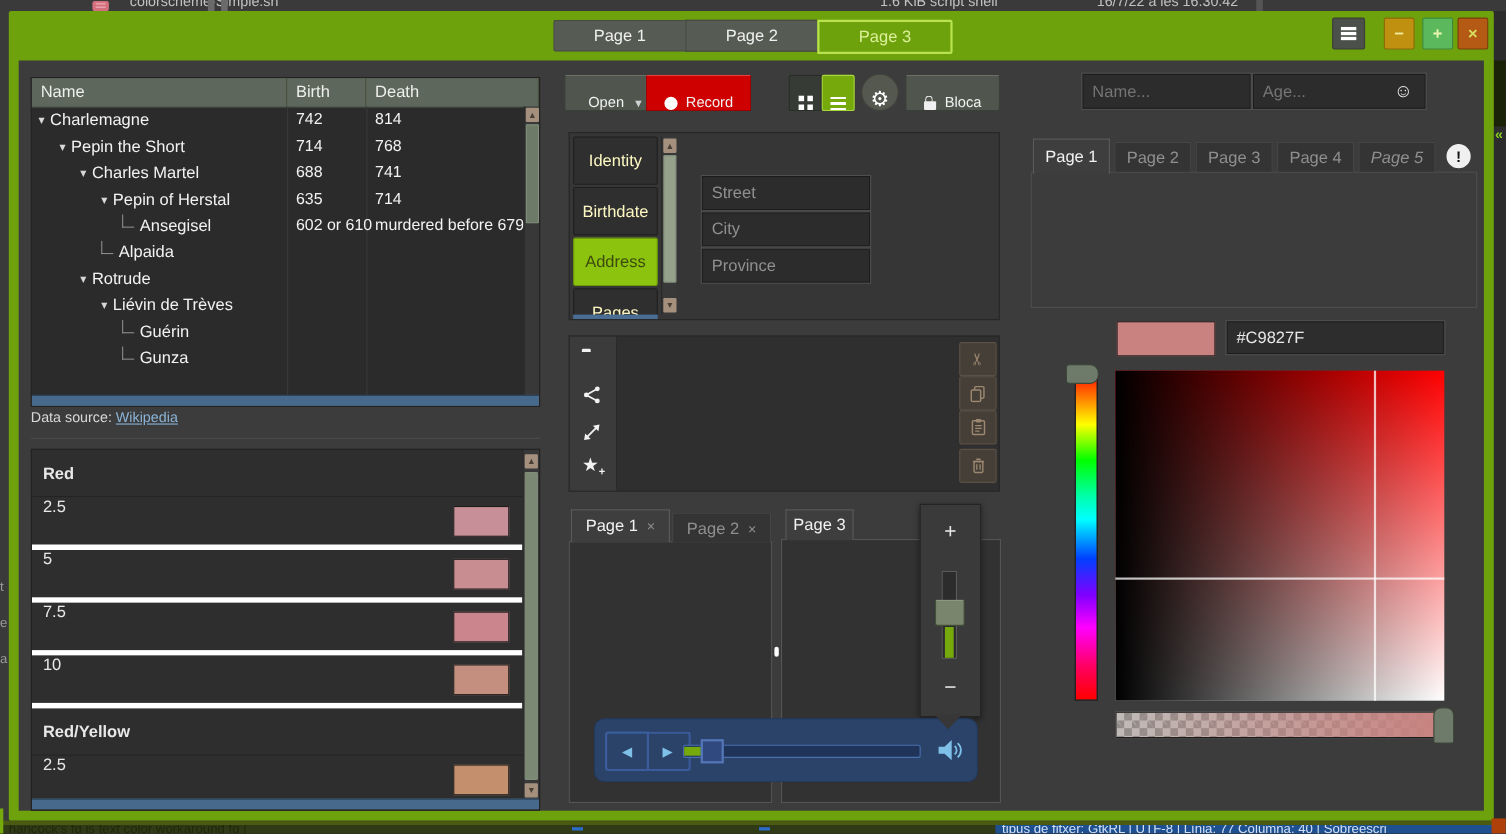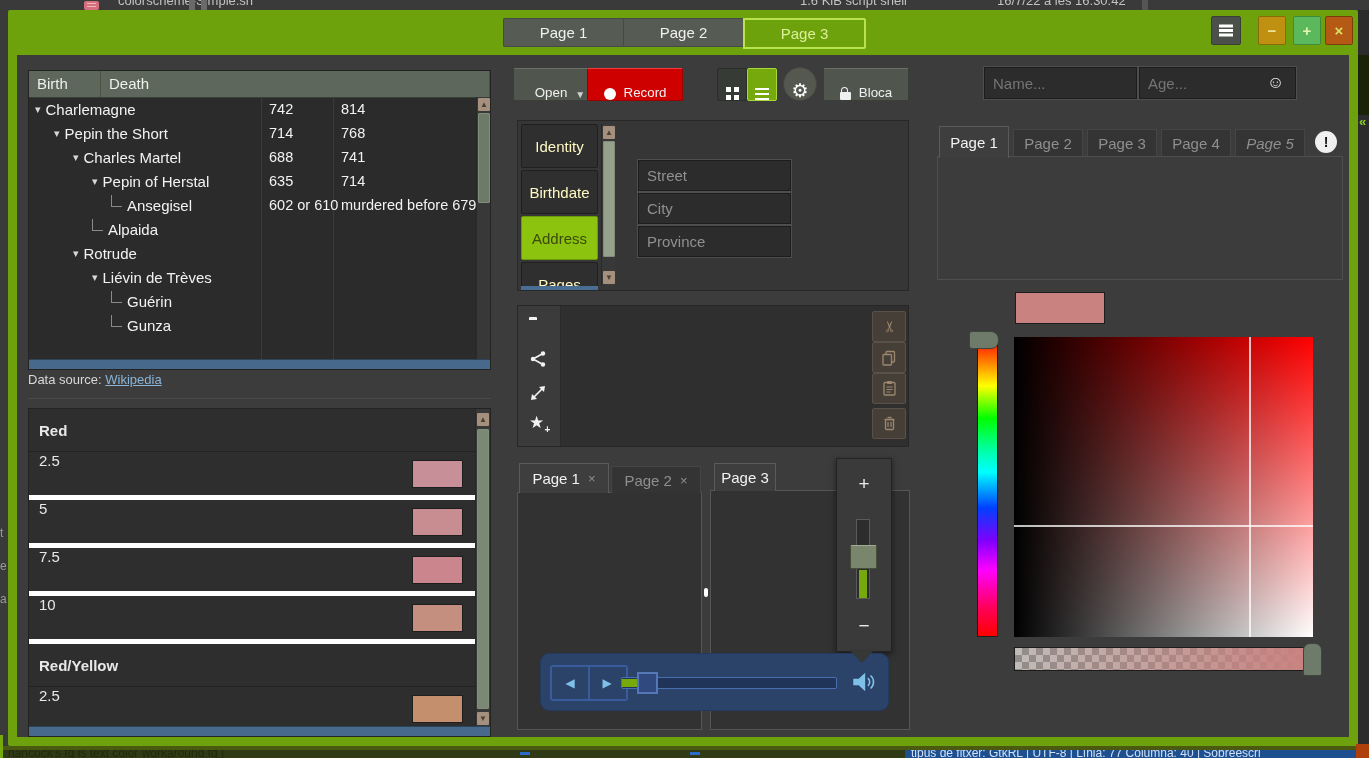--- a/index.html
+++ b/index.html
@@ -229,20 +229,21 @@
         <span class="hb"></span>
       </button>
     <button class="a winbtn" id="min-btn">−</button>
     <button class="a winbtn" id="max-btn">+</button>
     <button class="a winbtn" id="close-btn">×</button>
     <div id="dialog"></div>
   </div>
 
   <div class="a" id="tree-frame">
     <div id="tree-header">
+      <span class="th c1">Name</span>
       <span class="th c2">Birth</span>
       <span class="th c3">Death</span>
     </div>
     <div class="colline" style="left:232px"></div>
     <div class="colline" style="left:304px"></div>
     <div id="tree-body">
         <div class="tree-row">
     <span class="indent" style="width: 6px;"></span>
     <span class="expander" style="display: inline;">▾</span>
 
@@ -526,20 +527,21 @@
   </div>
       <div class="nb-tab" style="left: 1235px; width: 70px; font-style: italic;">
     <span class="lbl">Page 5</span>
 
   </div>
     </div>
   <div class="a" id="alert-badge">!</div>
   <div class="a" id="right-content"></div>
 
   <div class="a" id="cur-swatch" style="background: rgb(201, 130, 127);"></div>
+  <input class="a" id="hex-entry" value="#C9827F" style="">
 
   <div class="a" id="hue-strip"></div>
   <div class="a" id="hue-handle"></div>
   <div class="a" id="sv-square">
     <span class="xhair-v"></span>
     <span class="xhair-h"></span>
   </div>
   <div class="a" id="alpha-bar">
       <span id="alpha-overlay" style="background: linear-gradient(to right, rgba(201, 130, 127, 0), rgb(201, 130, 127));"></span>
     </div>

